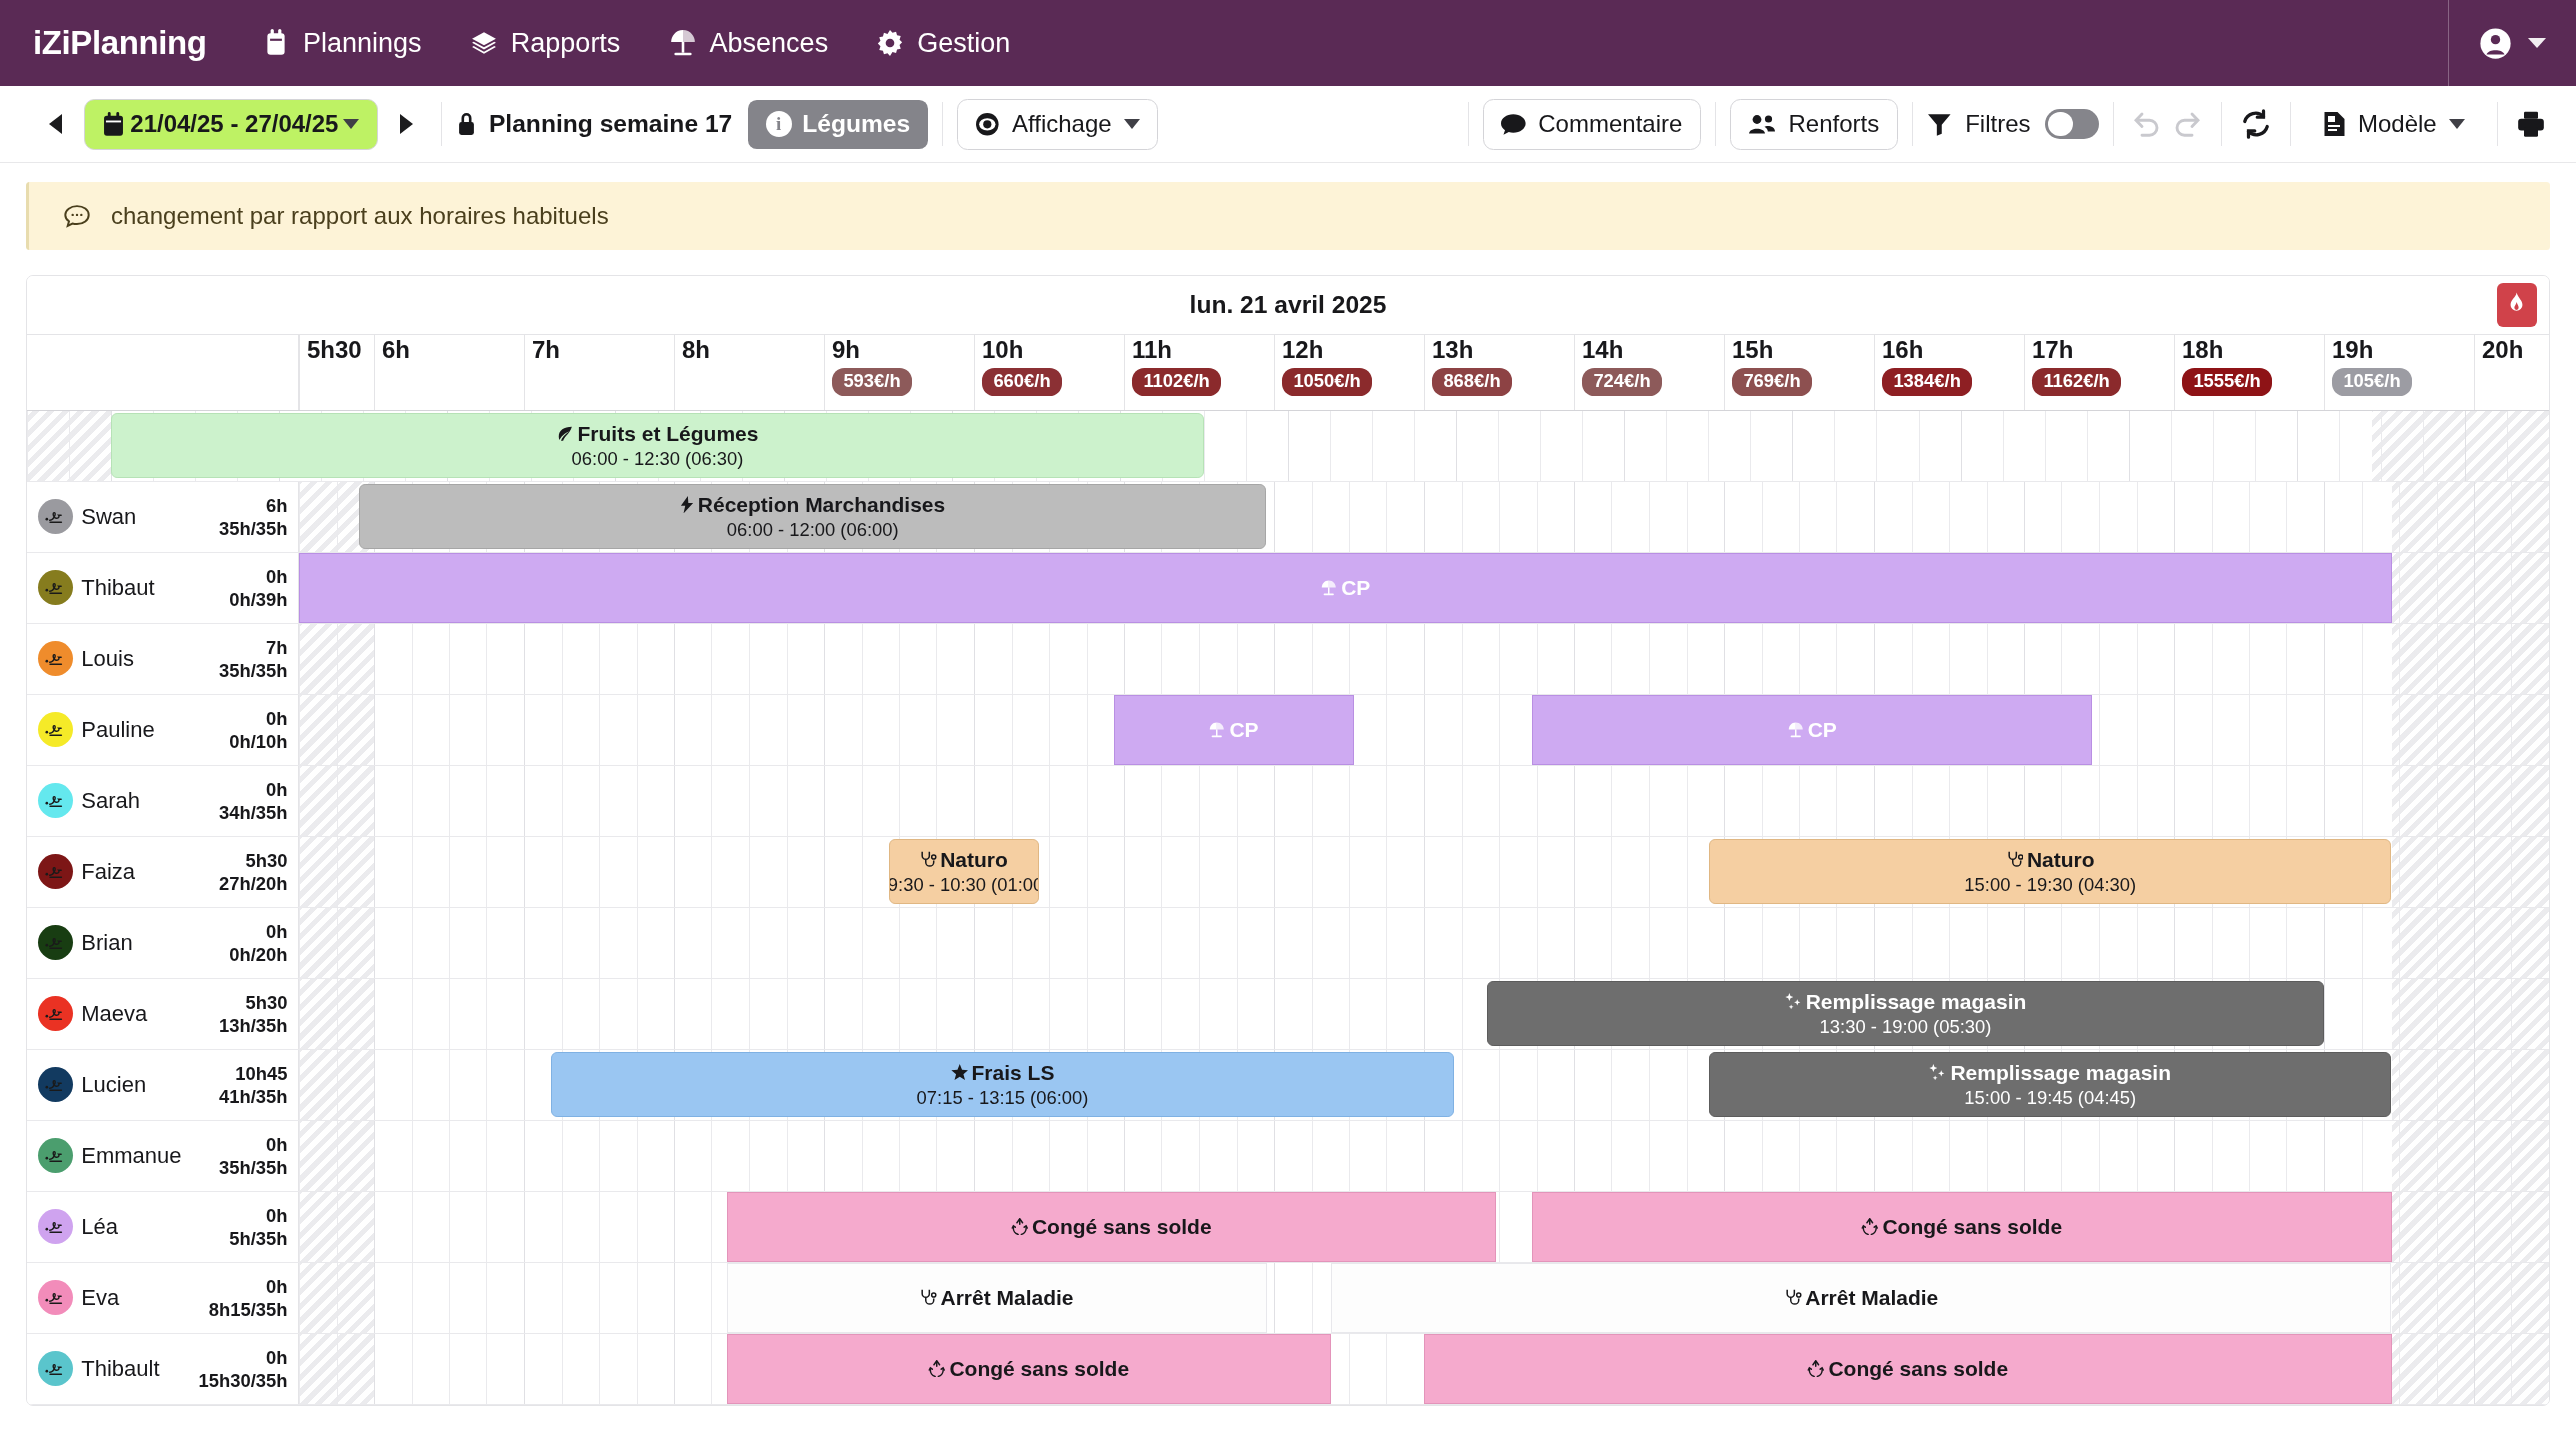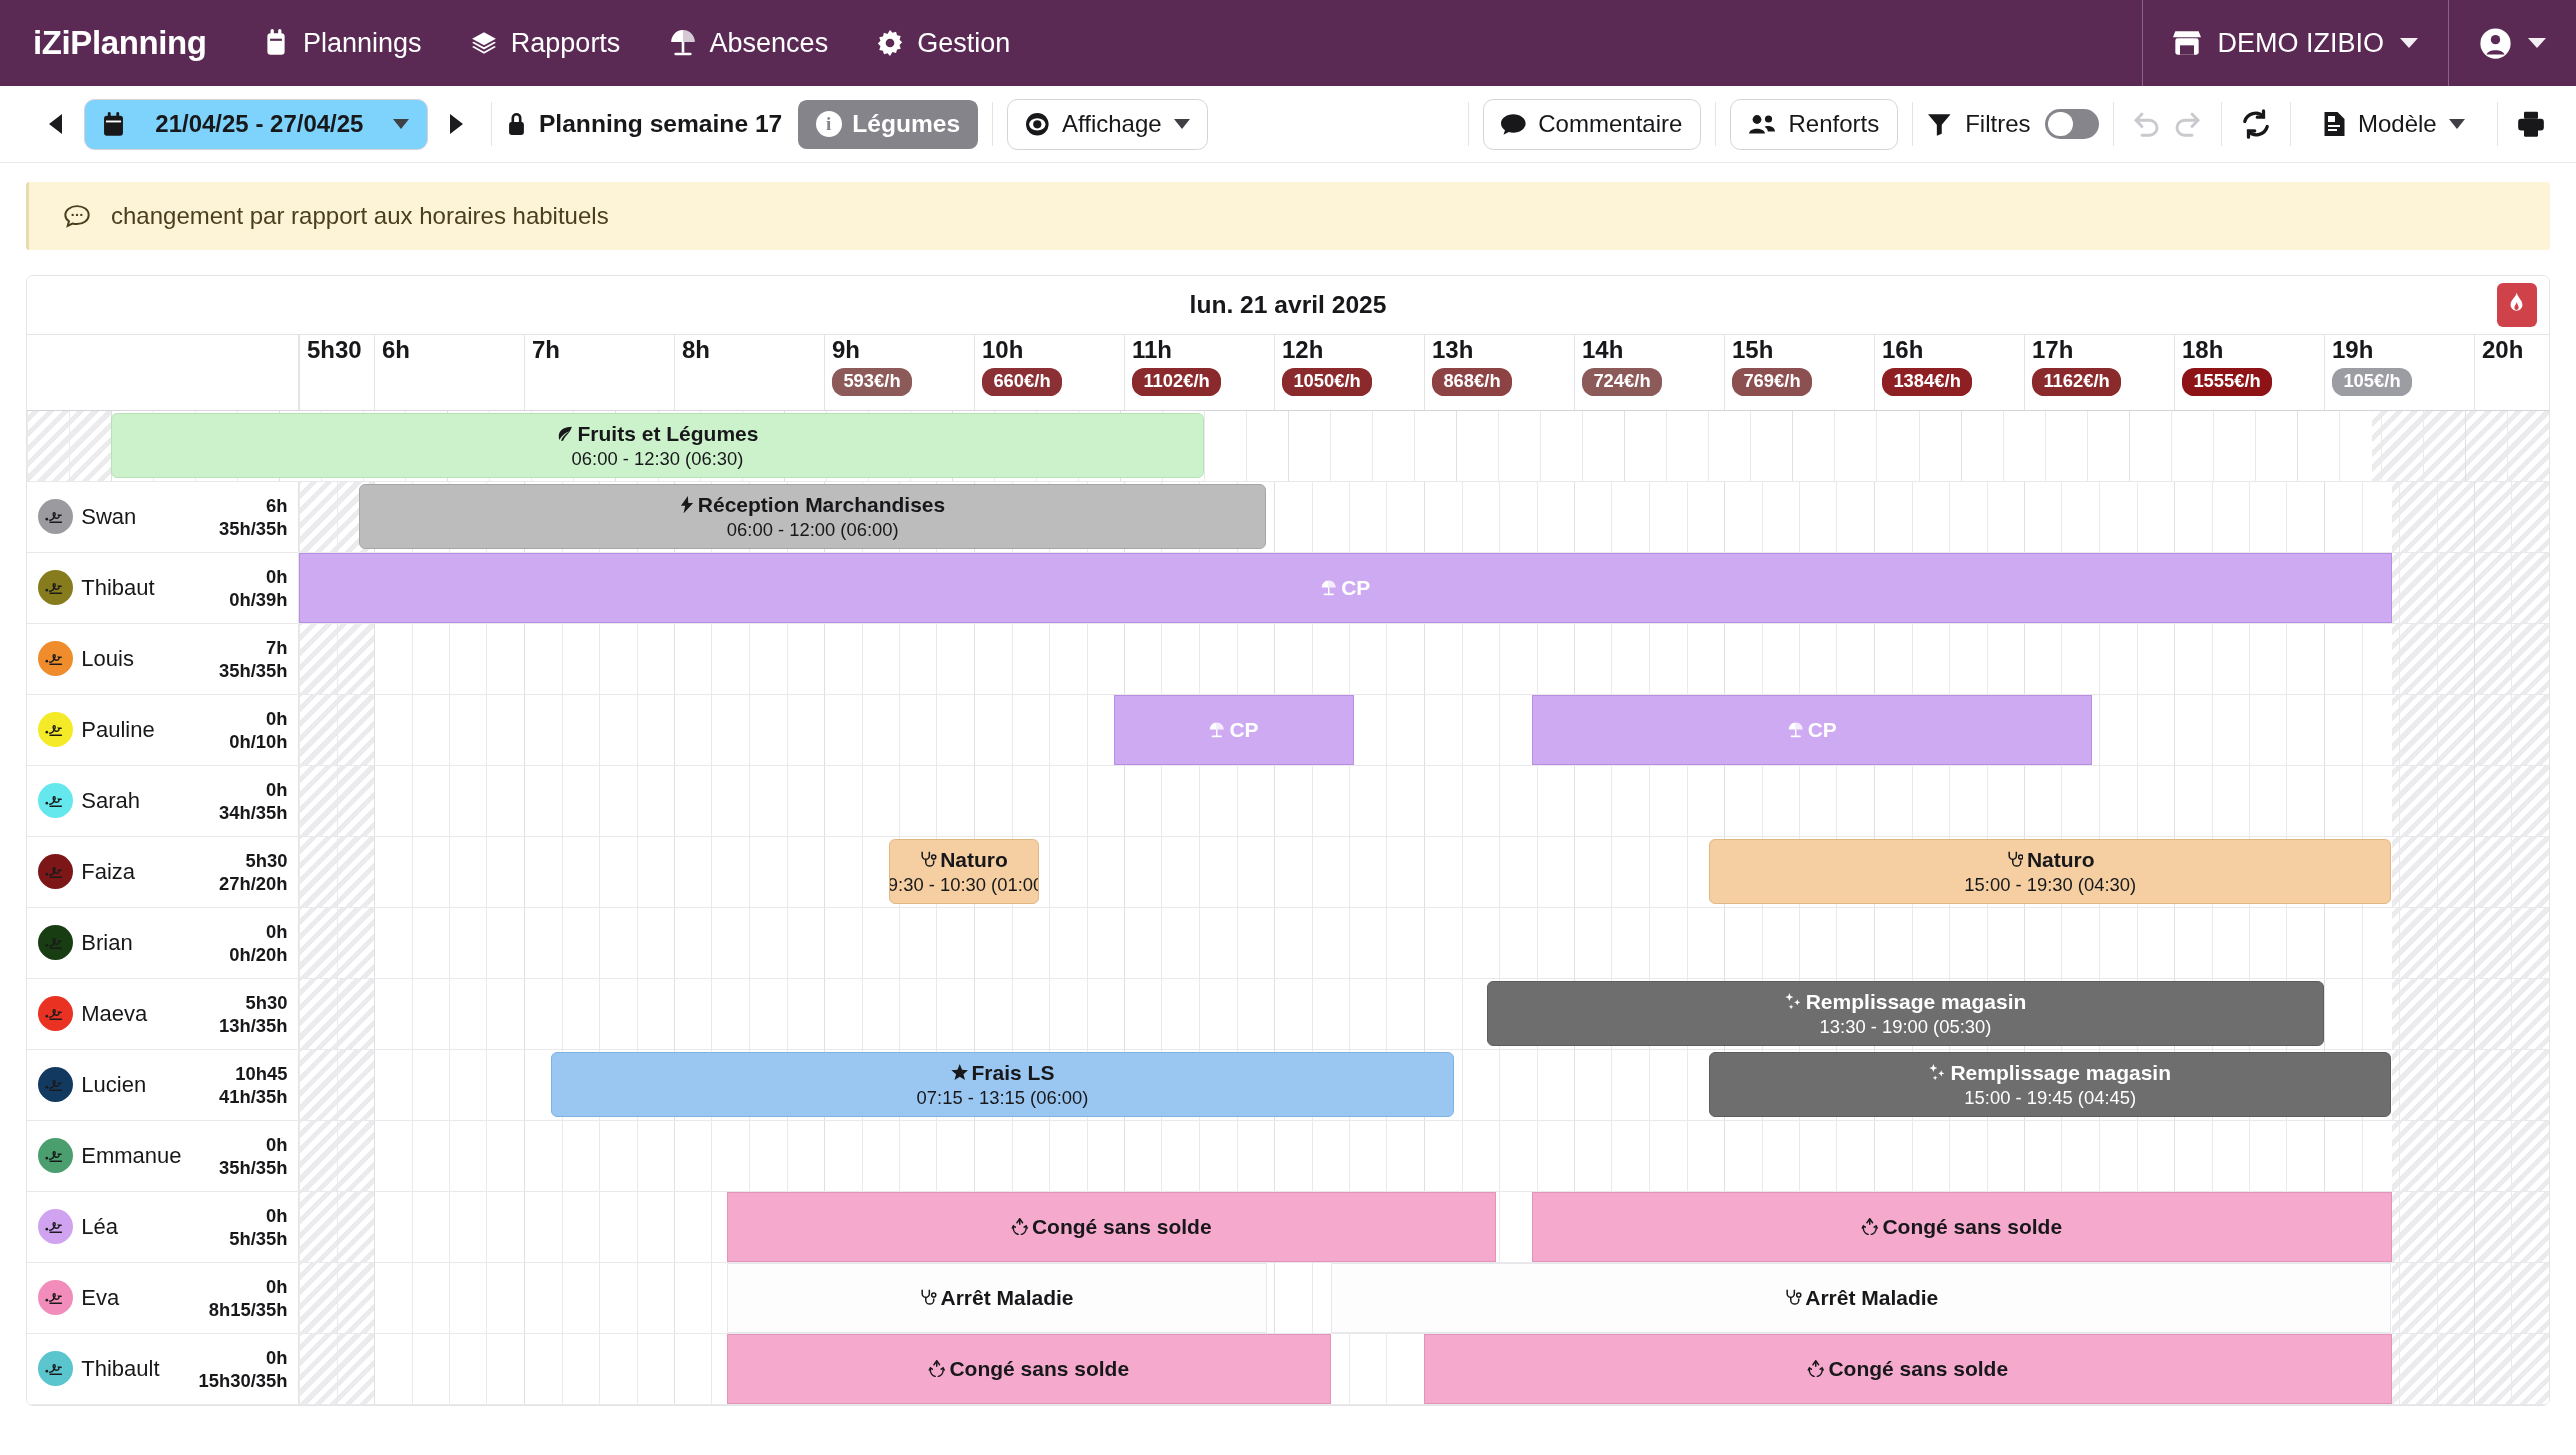--- a/index.html
+++ b/index.html
@@ -66,30 +66,30 @@
     gap: 0;
   }
   .iconbtn {
     width: 40px; height: 40px;
     display: flex; align-items: center; justify-content: center;
     background: none; border: none; cursor: pointer;
   }
   .tri-l { width:0;height:0;border-top:10.5px solid transparent;border-bottom:10.5px solid transparent;border-right:13px solid #1c1c1e; }
   .tri-r { width:0;height:0;border-top:10.5px solid transparent;border-bottom:10.5px solid transparent;border-left:13px solid #1c1c1e; }
   .datepick {
-    display: flex; align-items: center; gap: 30px;
+    display: flex; align-items: center; gap: 5px;
     border: 0.9px solid #d4d4d8;
     border-radius: 10.5px;
     height: 51px;
     padding: 0 17.5px;
     margin: 0 8.8px;
     font-size: 24px;
     font-weight: 600;
     color: #18181b;
-    background: #7dd3fc;
+    background: #bef264;
     white-space: nowrap;
   }
   .caret-dk {
     width:0;height:0;
     border-left:8.8px solid transparent;border-right:8.8px solid transparent;
     border-top:10.5px solid #3f3f46;
   }
   .vdiv { width: 0.9px; height: 44px; background: #e4e4e7; margin: 0 14px; }
   .planlabel {
     display:flex; align-items:center; gap: 12.3px;
@@ -305,31 +305,20 @@
       <svg width="26" height="26" viewBox="0 0 24 24" fill="#fff">
         <path d="M12 0 l2.3 2.6 3.3-1 .9 3.3 3.4.7-1.1 3.3 2.4 2.5-2.4 2.5 1.1 3.3-3.4.7-.9 3.3-3.3-1L12 24l-2.3-2.6-3.3 1-.9-3.3-3.4-.7 1.1-3.3L.8 12.4l2.4-2.5-1.1-3.3 3.4-.7.9-3.3 3.3 1z"></path>
         <circle cx="12" cy="12" r="4" fill="#5a2a55"></circle>
       </svg>
     </span>
     <span>Gestion</span>
   </div>
 
   <div class="nav-spacer"></div>
 
-  <div class="navright">
-    <span class="ic">
-      <svg width="28" height="26" viewBox="0 0 24 22" fill="#fff">
-        <path d="M2 1 h20 l2 5 H0 Z"></path>
-        <rect x="2" y="7" width="20" height="14" rx="2"></rect>
-        <rect x="6" y="13" width="12" height="8" fill="#5a2a55"></rect>
-      </svg>
-    </span>
-    <span>DEMO IZIBIO</span>
-    <span class="caret-d"></span>
-  </div>
 
   <div class="navright">
     <span class="ic">
       <svg width="33" height="33" viewBox="0 0 24 24" fill="#fff">
         <circle cx="12" cy="12" r="11"></circle>
         <circle cx="12" cy="9.2" r="3.4" fill="#5a2a55"></circle>
         <path d="M5.5 20 C6.5 15.8 17.5 15.8 18.5 20 Z" fill="#5a2a55"></path>
       </svg>
     </span>
     <span class="caret-d"></span>

